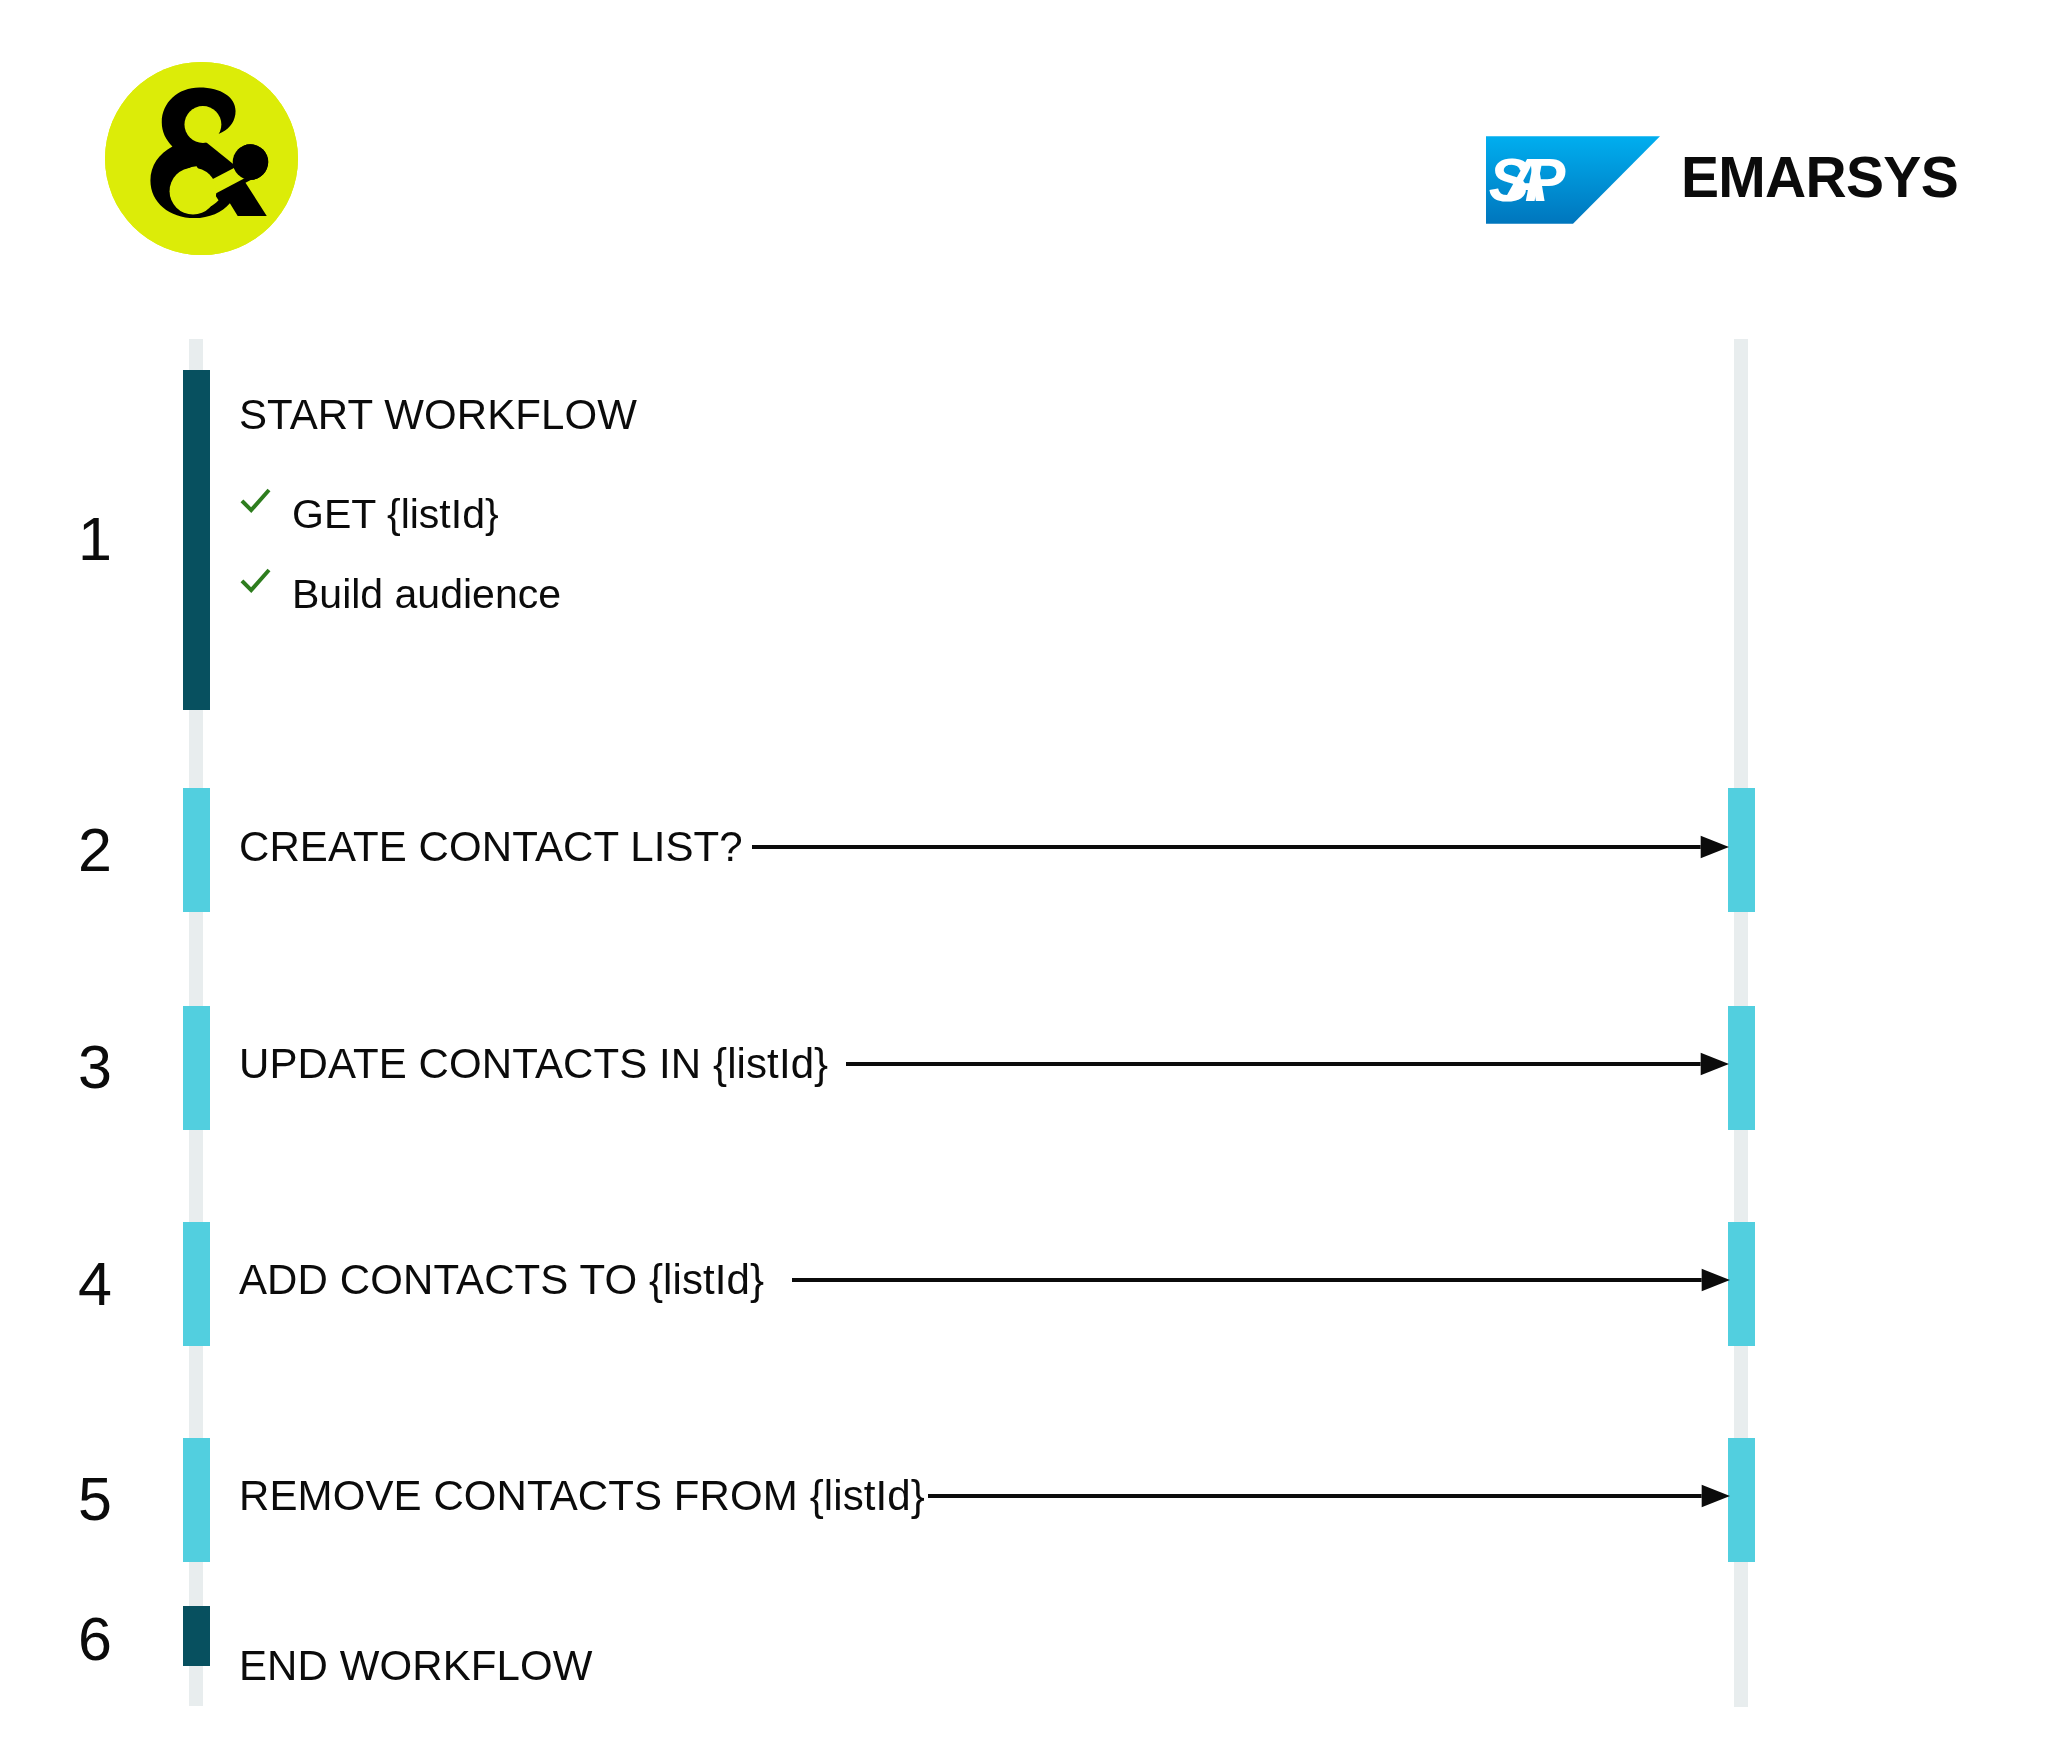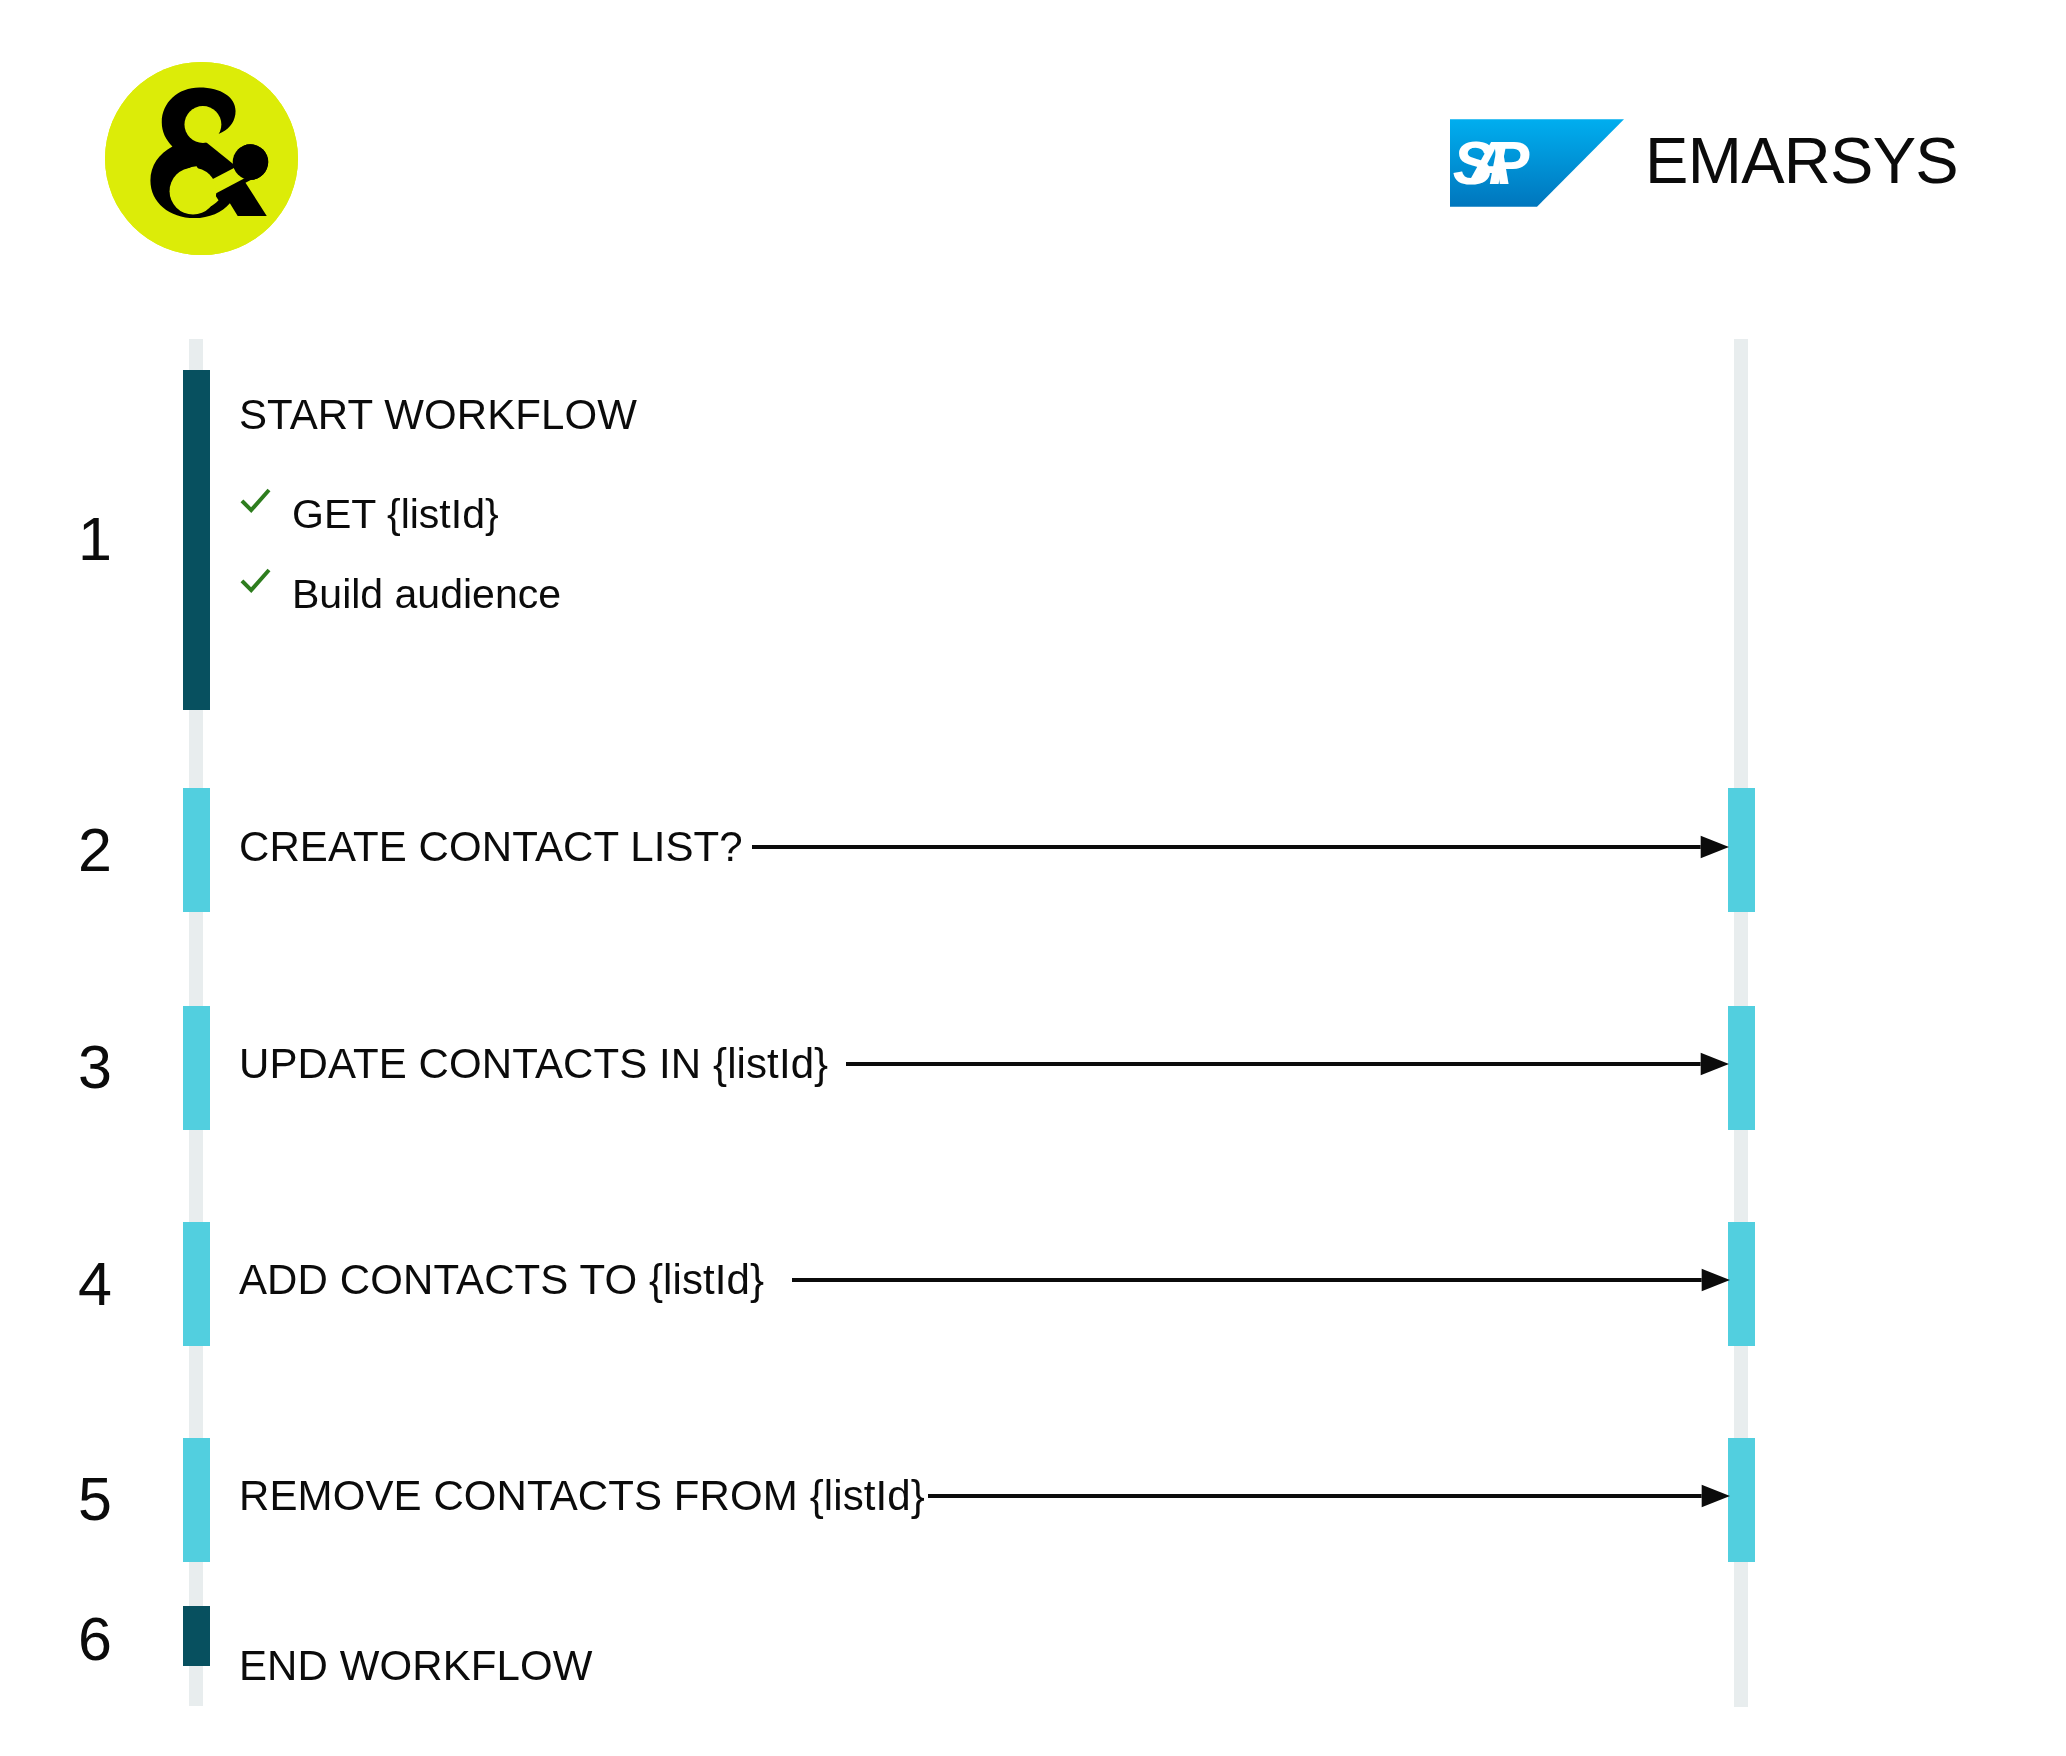--- a/index.html
+++ b/index.html
@@ -31,36 +31,36 @@
     width: 193px;
     height: 193px;
     border-radius: 50%;
     background: #dcec08;
   }
   .brand-mark svg { display: block; width: 193px; height: 193px; }
 
   .sap-emarsys {
     position: absolute;
     right: 108px;
-    top: 110px;
+    top: 127px;
     height: 106px;
     display: flex;
     align-items: center;
     gap: 21px;
   }
   .sap-badge {
     position: relative;
     width: 174px;
     height: 88px;
   }
   .sap-badge svg { display: block; width: 174px; height: 88px; }
   .emarsys-word {
     font-family: "Liberation Sans", sans-serif;
-    font-size: 65px;
-    font-weight: 400;
+    font-size: 57px;
+    font-weight: 700;
     letter-spacing: -0.7px;
     color: #0b0b0b;
     line-height: 1;
     white-space: nowrap;
     transform: translateY(-2.8px);
   }
 
   
   .diagram {
     position: absolute;

